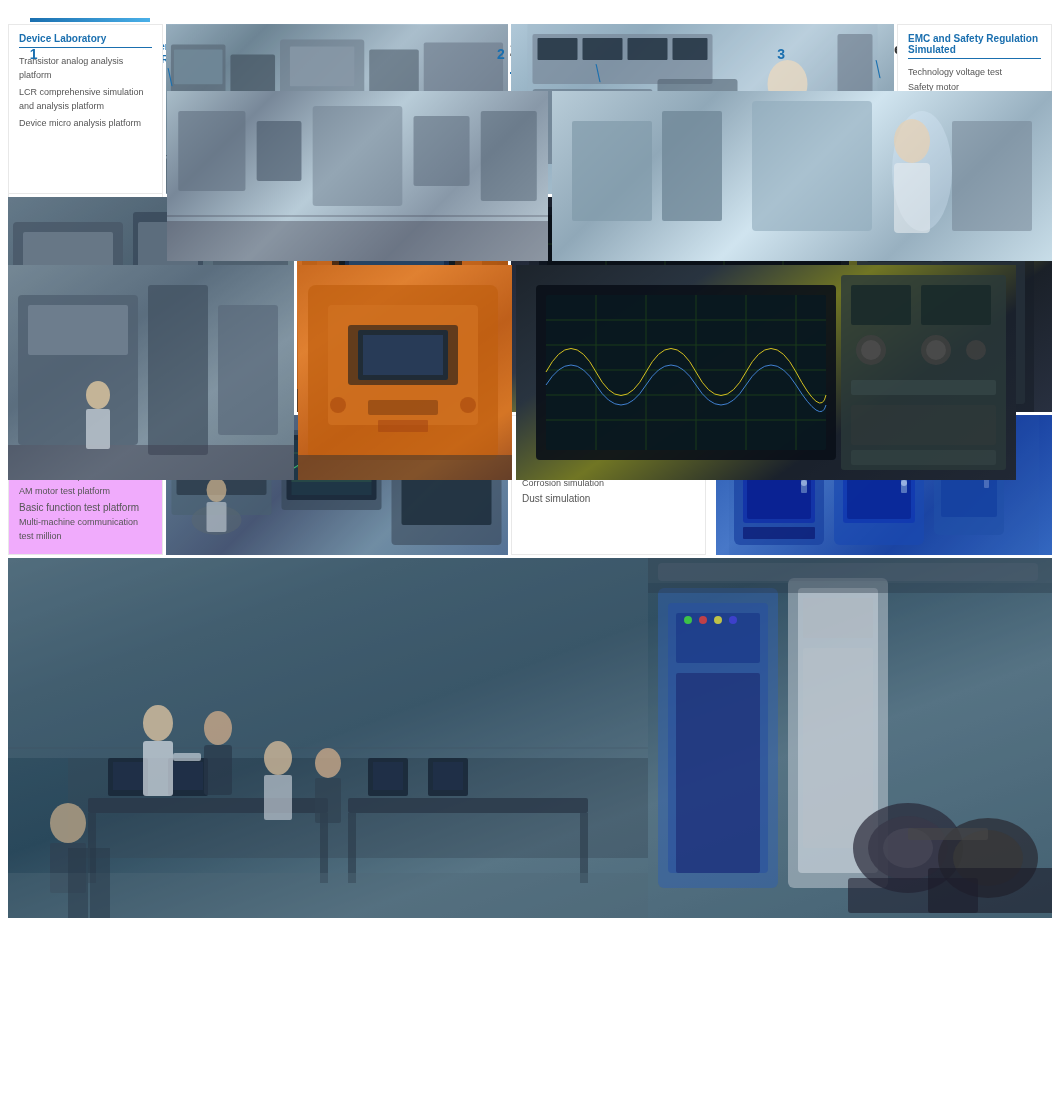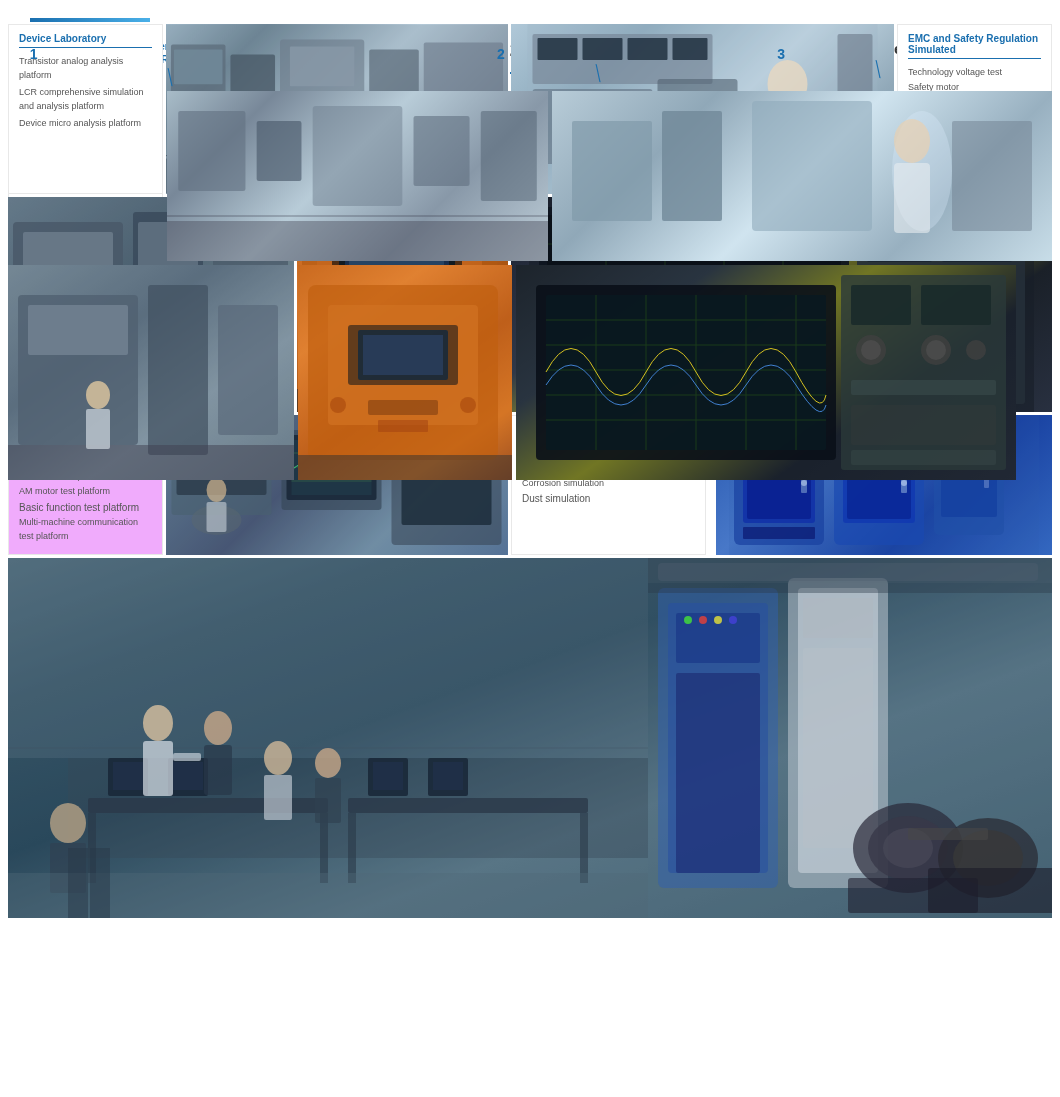--- a/index.html
+++ b/index.html
@@ -274,21 +274,21 @@
         </div>
       </div>
 
       <div style="display:flex; gap:3px; height:140px;">
         <div style="width:155px; flex-shrink:0; padding:8px 10px; border:1px solid #e8e8e8; background:#f0abfc;">
           <div style="font-size:10px; font-weight:700; color:#1a6faf; border-bottom:1px solid #1a6faf; padding-bottom:3px; margin-bottom:5px;">Function &amp; Performance Laboratory</div>
           <div style="font-size:9px; color:#555; line-height:1.55; margin-bottom:1px;">Covering 400w~630kw</div>
           <div style="font-size:9px; color:#555; line-height:1.55; margin-bottom:1px;">PM motor test platform</div>
           <div style="font-size:9px; color:#555; line-height:1.55; margin-bottom:1px;">AM motor test platform</div>
           <div style="font-size:10px; color:#555; line-height:1.55; margin-bottom:1px;">Basic function test platform</div>
-          <div style="font-size:9px; color:#555; line-height:1.55;">Multi-machine communication test platform</div>
+          <div style="font-size:9px; color:#555; line-height:1.55;">Multi-machine communication test million</div>
         </div>
         <div style="flex:1; height:140px; background: linear-gradient(135deg, #6888a0 0%, #485878 40%, #7898b0 70%, #5878a0 100%); overflow:hidden;">
           <svg width="100%" height="100%" viewBox="0 0 341 140">
             <rect width="341" height="140" fill="#405060" opacity="0.15"></rect>
 
             <rect x="5" y="20" width="100" height="80" fill="#4a6070" opacity="0.6" rx="3"></rect>
             <rect x="10" y="25" width="90" height="55" fill="#2a3a48" opacity="0.8" rx="2"></rect>
 
             <rect x="115" y="15" width="100" height="80" fill="#38485a" opacity="0.7" rx="3"></rect>
             <rect x="120" y="20" width="90" height="65" fill="#1a2838" opacity="0.9" rx="2"></rect>

